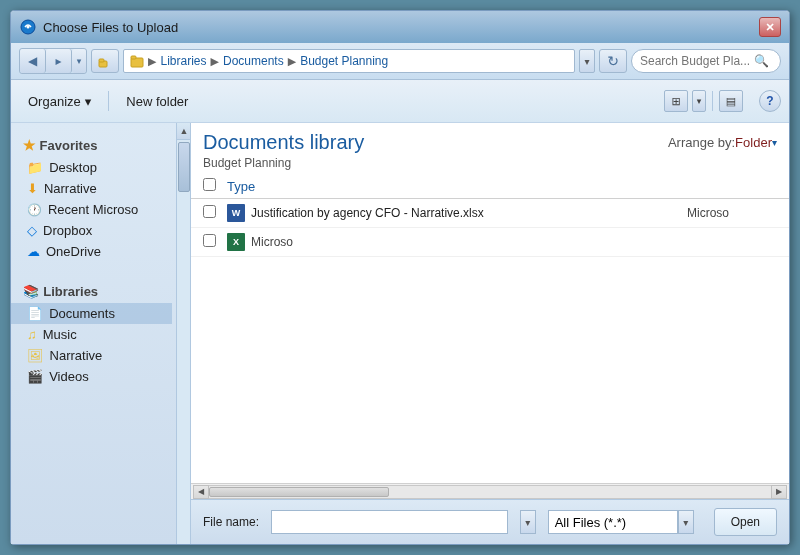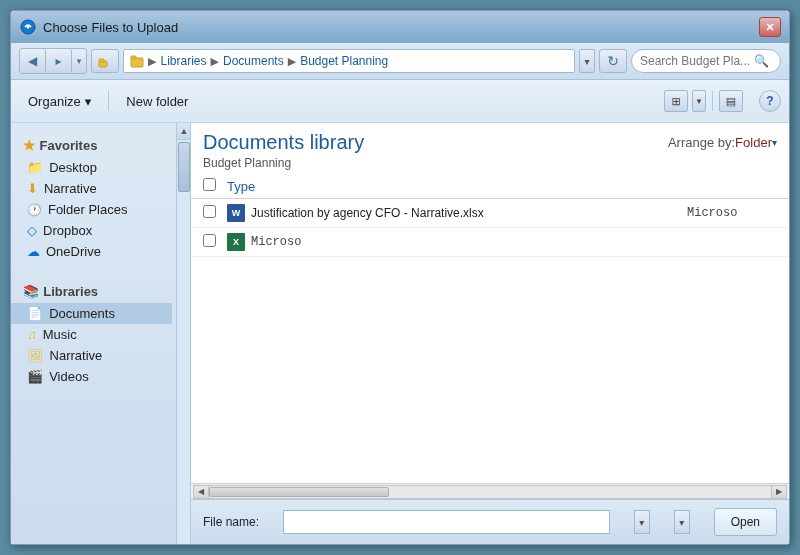--- a/index.html
+++ b/index.html
@@ -415,21 +415,20 @@
       color: #222;
       white-space: nowrap;
       overflow: hidden;
       text-overflow: ellipsis;
     }
 
     .file-type {
       width: 90px;
       font-size: 12px;
       color: #444;
-      font-family: Liberation Mono, monospace;
     }
 
     
     .h-scrollbar {
       height: 16px;
       background: #f0f0f0;
       border-top: 1px solid #d0d0d0;
       display: flex;
       align-items: center;
       padding: 0 2px;
@@ -468,21 +467,21 @@
       border-radius: 2px;
     }
 
     
     .bottom-bar {
       background: linear-gradient(to bottom, #dce9f5, #ccdced);
       border-top: 1px solid #b0c8e0;
       padding: 8px 12px;
       display: flex;
       align-items: center;
-      gap: 24px;
+      gap: 12px;
     }
 
     .filename-label {
       font-size: 12px;
       color: #222;
       white-space: nowrap;
     }
 
     .filename-input {
       flex: 1;
@@ -527,21 +526,21 @@
       align-items: center;
       justify-content: center;
       cursor: pointer;
       color: #555;
       font-size: 10px;
     }
 
     .action-buttons {
       display: flex;
       gap: 6px;
-      margin-left: 0;
+      margin-left: 8px;
       justify-content: center;
     }
 
     .action-btn {
       height: 28px;
       padding: 0 16px;
       background: linear-gradient(to bottom, #f0f8ff, #d8e8f4);
       border: 1px solid #a0b8d0;
       border-radius: 3px;
       cursor: pointer;
@@ -643,21 +642,21 @@
         <div class="sidebar-item">
           <span class="folder-icon">📁</span>
           <span>Desktop</span>
         </div>
         <div class="sidebar-item">
           <span class="download-icon">⬇</span>
           <span>Narrative</span>
         </div>
         <div class="sidebar-item">
           <span class="recent-icon">🕐</span>
-          <span>Folder Places</span>
+          <span>Recent Microso</span>
         </div>
         <div class="sidebar-item">
           <span class="dropbox-icon">◇</span>
           <span>Dropbox</span>
         </div>
         <div class="sidebar-item">
           <span class="onedrive-icon">☁</span>
           <span>OneDrive</span>
         </div>
       </div>
@@ -732,20 +731,23 @@
           </div>
           <div class="h-scroll-arrow">▶</div>
         </div>
       </div>
 
       <div class="bottom-bar">
         <span class="filename-label">File name:</span>
         <input type="text" class="filename-input" value="" style="">
         <div class="filename-dropdown">▾</div>
         <div style="display:flex;align-items:center;">
+          <div class="filetype-select">
+            <span>All Files (*.*)</span>
+          </div>
           <div class="filetype-dropdown">▾</div>
         </div>
         <div class="action-buttons">
           <button class="action-btn">Open</button>
         </div>
       </div>
     </div>
 
   </div>
 </div>

